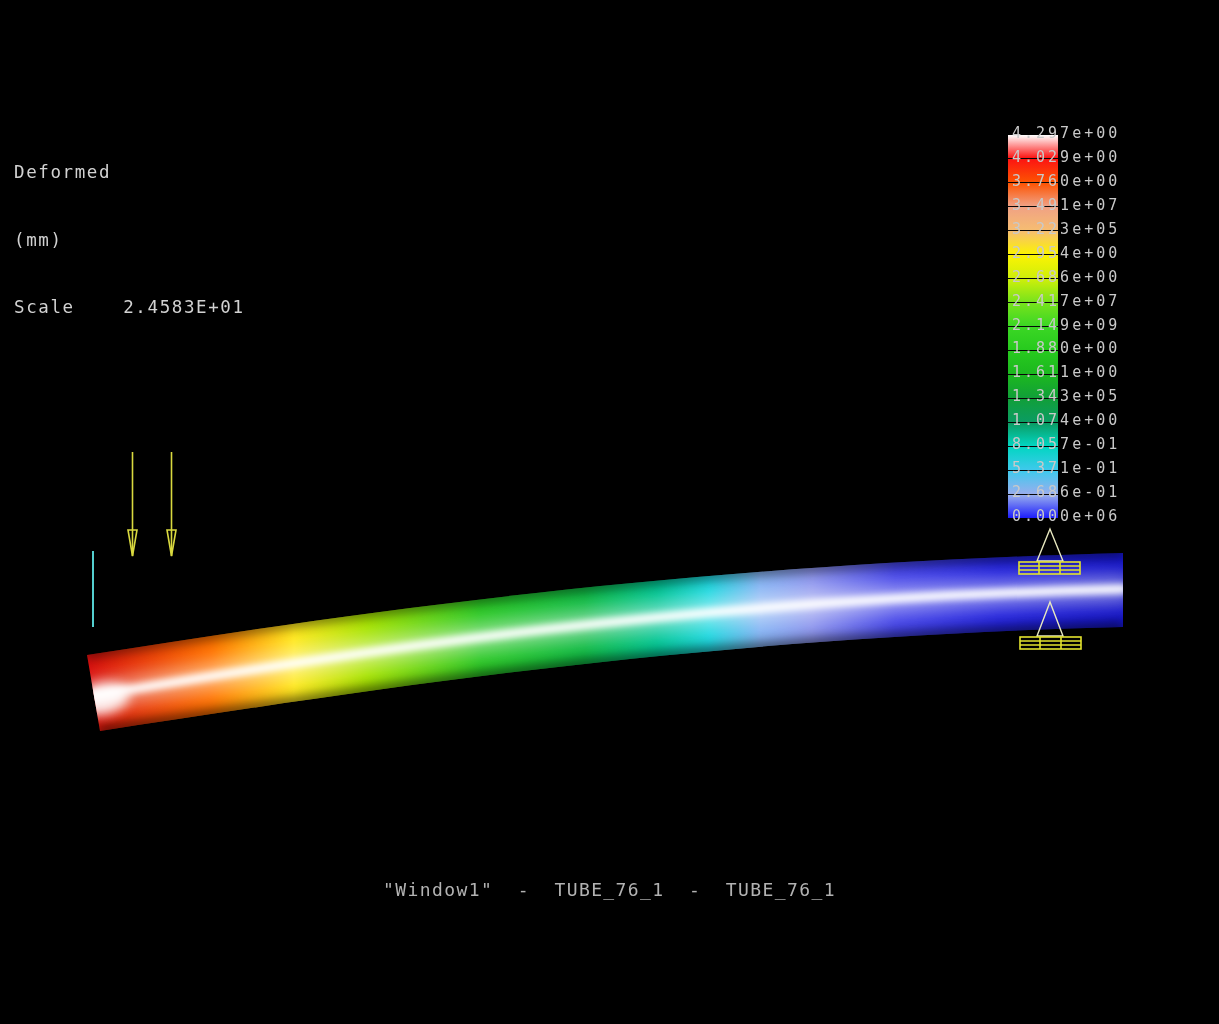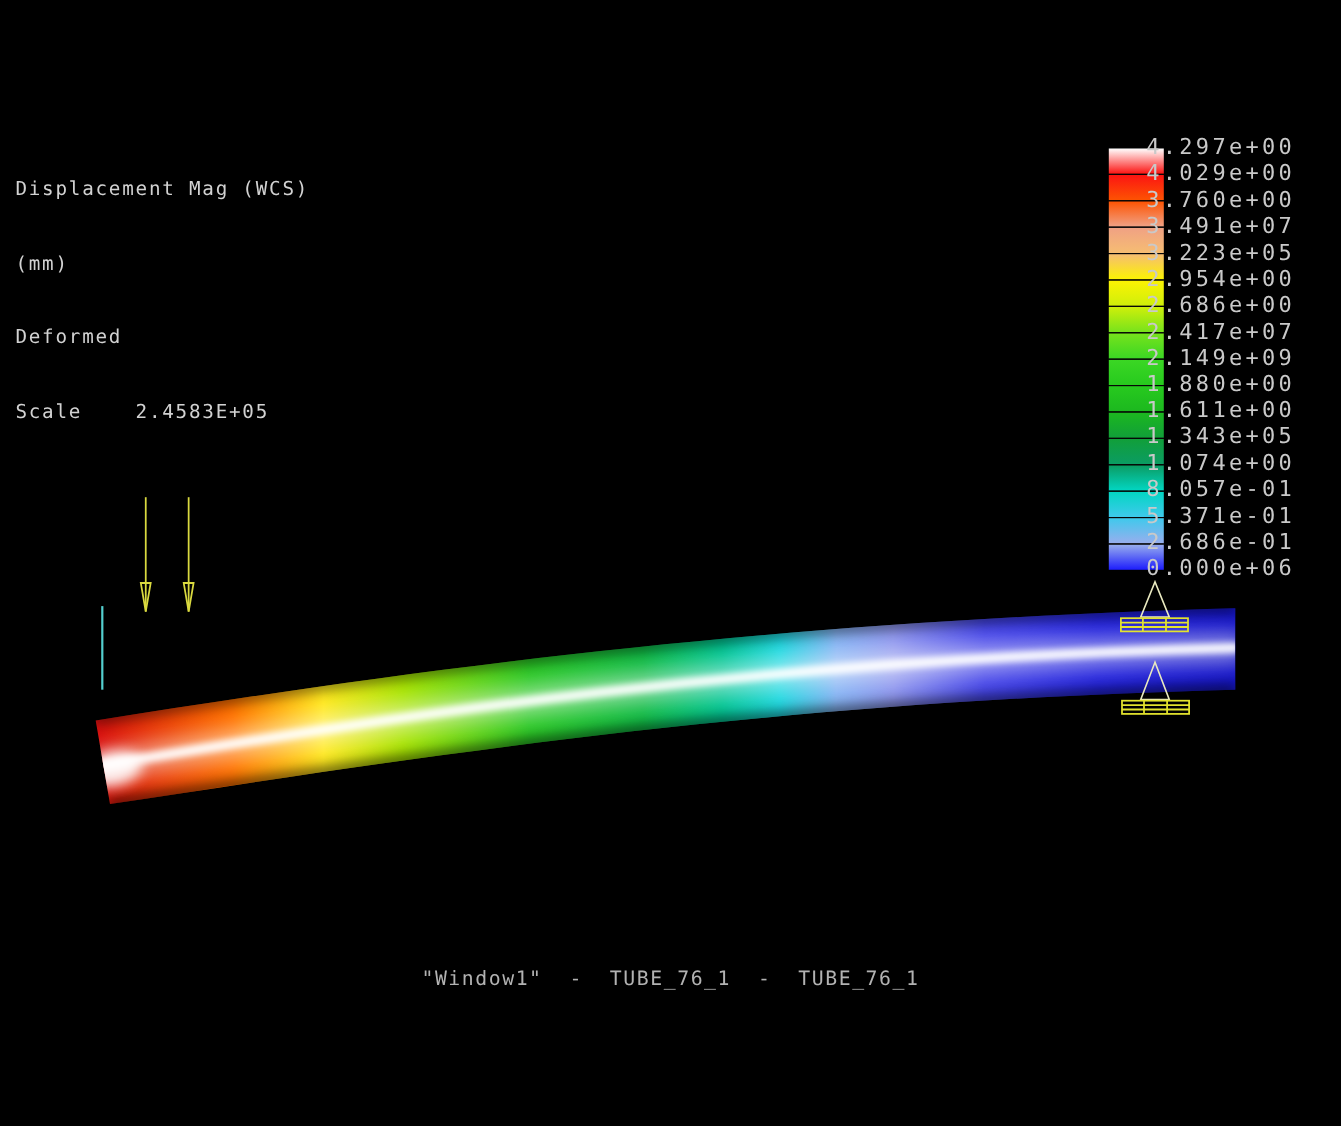--- a/index.html
+++ b/index.html
@@ -13,23 +13,23 @@
     font-size:17.5px;line-height:22.5px;letter-spacing:1.6px;white-space:pre;
   }
   
   .legend-bar{
     position:absolute;left:1008px;top:135px;width:50px;height:383px;
     display:flex;flex-direction:column;
   }
   .legend-band{flex:1 1 0;}
   .legend-band + .legend-band{border-top:1px solid #070707;}
   .legend-labels{
-    position:absolute;left:1042px;top:122px;width:132px;height:408px;
+    position:absolute;left:1012px;top:122px;width:132px;height:408px;
     display:flex;flex-direction:column;color:var(--legend-text,#c9c9c9);
-    font-size:20px;letter-spacing:3px;
+    font-size:15px;letter-spacing:3px;
   }
   .legend-label{height:23.94px;line-height:23.94px;white-space:pre;}
   
   .viewport-title{
     position:absolute;left:0;top:879px;width:1219px;text-align:center;
     color:var(--title-text,#b2b2b2);font-size:18px;letter-spacing:1.4px;white-space:pre;
   }
   
   svg.model{position:absolute;left:0;top:0;}
   .tube-body{fill:url(#tubeGrad);}
@@ -39,24 +39,23 @@
   .support-tri{stroke:var(--support-triangle,#e9e9c0);fill:none;stroke-width:1.4;}
   .support-bar{stroke:var(--support,#e3e32e);fill:none;stroke-width:1.6;}
   .edge-datum{stroke:var(--edge-line,#54cfcf);stroke-width:2;}
 </style>
 </head>
 <body>
 
 <div class="stage">
 
   <div class="info-panel">
-    <div>Displacement Mag (WCS)</div>
+    <div>Deformed</div>
     <div>(mm)</div>
-    <div>Deformed</div>
-    <div>Scale    2.4583E+05</div>
+    <div>Scale    2.4583E+01</div>
   </div>
 
   <div class="legend-bar">
     <div class="legend-band" style="background: linear-gradient(rgb(255, 255, 255), rgb(252, 20, 18));"></div>
     <div class="legend-band" style="background: linear-gradient(rgb(252, 20, 18), rgb(253, 83, 2));"></div>
     <div class="legend-band" style="background: linear-gradient(rgb(253, 83, 2), rgb(240, 161, 132));"></div>
     <div class="legend-band" style="background: linear-gradient(rgb(240, 161, 132), rgb(246, 189, 114));"></div>
     <div class="legend-band" style="background: linear-gradient(rgb(246, 189, 114), rgb(252, 243, 3));"></div>
     <div class="legend-band" style="background: linear-gradient(rgb(252, 243, 3), rgb(207, 239, 10));"></div>
     <div class="legend-band" style="background: linear-gradient(rgb(207, 239, 10), rgb(119, 227, 28));"></div>

